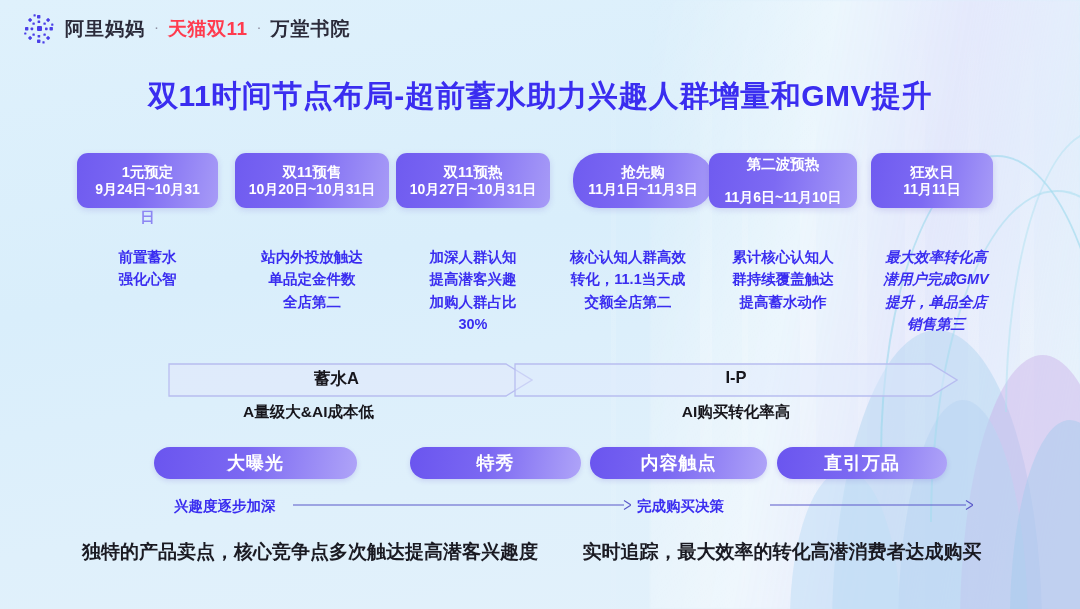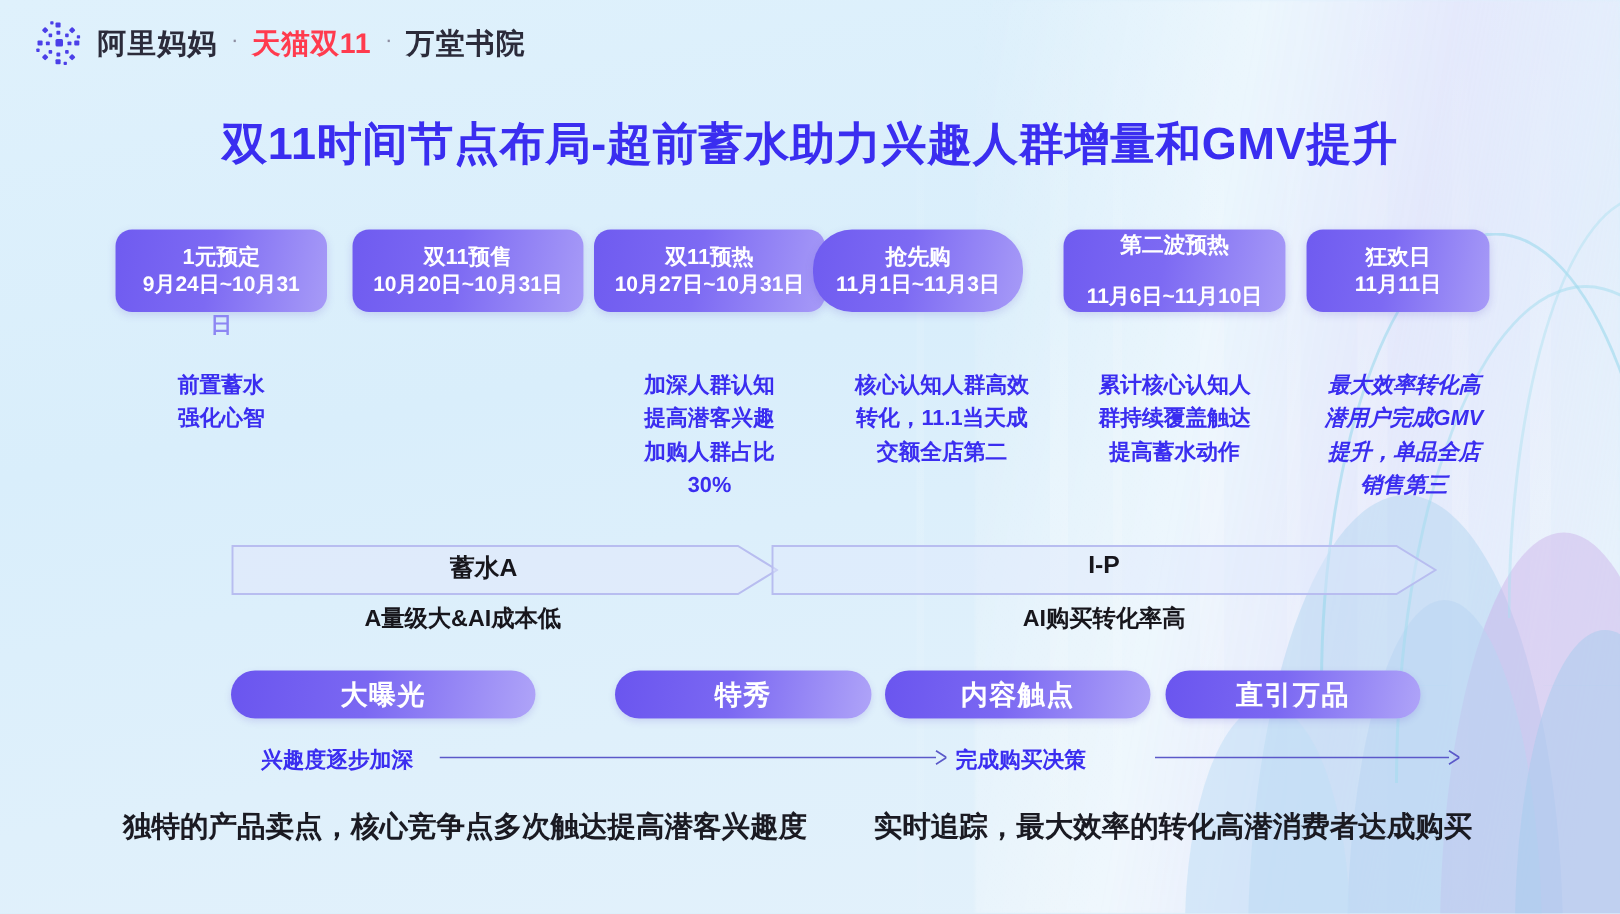--- a/index.html
+++ b/index.html
@@ -316,52 +316,55 @@
       <span class="overflow-tail">日</span>
     </div>
     <div class="phase-chip" style="left:235px;width:154px;">
       <span class="l1">双11预售</span>
       <span class="l2">10月20日~10月31日</span>
     </div>
     <div class="phase-chip" style="left:396px;width:154px;">
       <span class="l1">双11预热</span>
       <span class="l2">10月27日~10月31日</span>
     </div>
-    <div class="phase-chip" style="left:542px;width:140px;border-radius:26px;">
+    <div class="phase-chip" style="left:573px;width:140px;border-radius:26px;">
       <span class="l1">抢先购</span>
       <span class="l2">11月1日~11月3日</span>
     </div>
     <div class="phase-chip" style="left:709px;width:148px;gap:16px;">
       <span class="l1">第二波预热</span>
       <span class="l2">11月6日~11月10日</span>
     </div>
     <div class="phase-chip" style="left:871px;width:122px;">
       <span class="l1">狂欢日</span>
       <span class="l2">11月11日</span>
     </div>
   </div>
 
   <div class="phase-desc" style="left:77px;width:141px;white-space:pre-line;">前置蓄水
 强化心智</div>
+  <div class="phase-desc" style="left:232px;width:160px;white-space:pre-line;">站内外投放触达
+单品定金件数
+全店第二</div>
   <div class="phase-desc" style="left:396px;width:154px;white-space:pre-line;">加深人群认知
 提高潜客兴趣
 加购人群占比
 30%</div>
   <div class="phase-desc" style="left:548px;width:160px;white-space:pre-line;">核心认知人群高效
 转化，11.1当天成
 交额全店第二</div>
   <div class="phase-desc" style="left:704px;width:158px;white-space:pre-line;">累计核心认知人
 群持续覆盖触达
 提高蓄水动作</div>
   <div class="phase-desc" style="left:866px;width:140px;white-space:pre-line;font-style:italic;">最大效率转化高
 潜用户完成GMV
 提升，单品全店
 销售第三</div>
 
-  <div class="stage-arrow" style="left:126px;top:363px;width:365px;padding-left:28px;">
+  <div class="stage-arrow" style="left:140px;top:363px;width:365px;padding-left:28px;">
     <svg width="365" height="34" viewBox="0 0 365 34" aria-hidden="true">
       <path d="M1,1 L338,1 L364,17 L338,33 L1,33 Z" fill="rgba(225,232,252,0.55)" stroke="#b8bdf0" stroke-width="1.3"></path>
     </svg>
     <div class="stage-label">蓄水A</div>
   </div>
   <div class="stage-sub" style="left:126px;width:365px;">A量级大&amp;AI成本低</div>
 
   <div class="stage-arrow" style="left:514px;top:363px;width:444px;">
     <svg width="444" height="34" viewBox="0 0 444 34" aria-hidden="true">
       <path d="M1,1 L417,1 L443,17 L417,33 L1,33 Z" fill="rgba(225,232,252,0.45)" stroke="#b8bdf0" stroke-width="1.3"></path>

